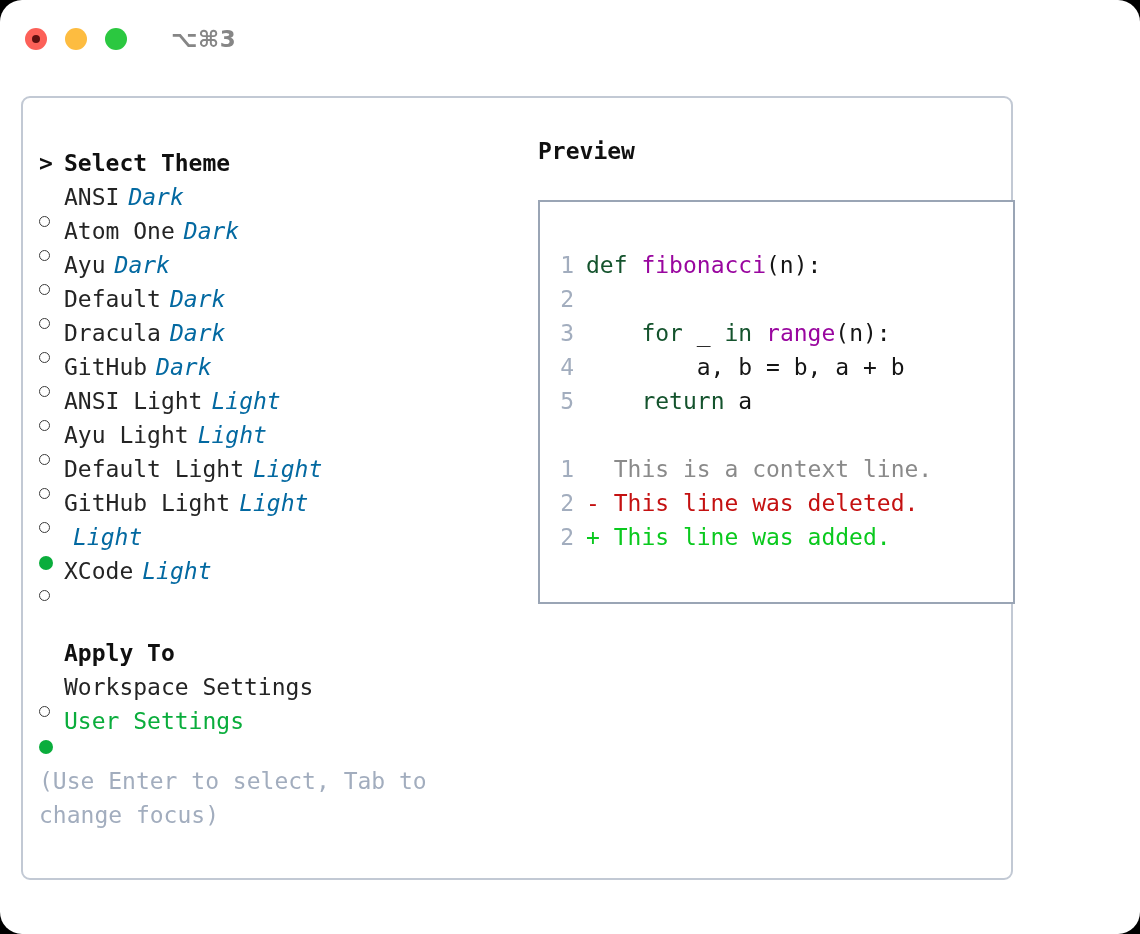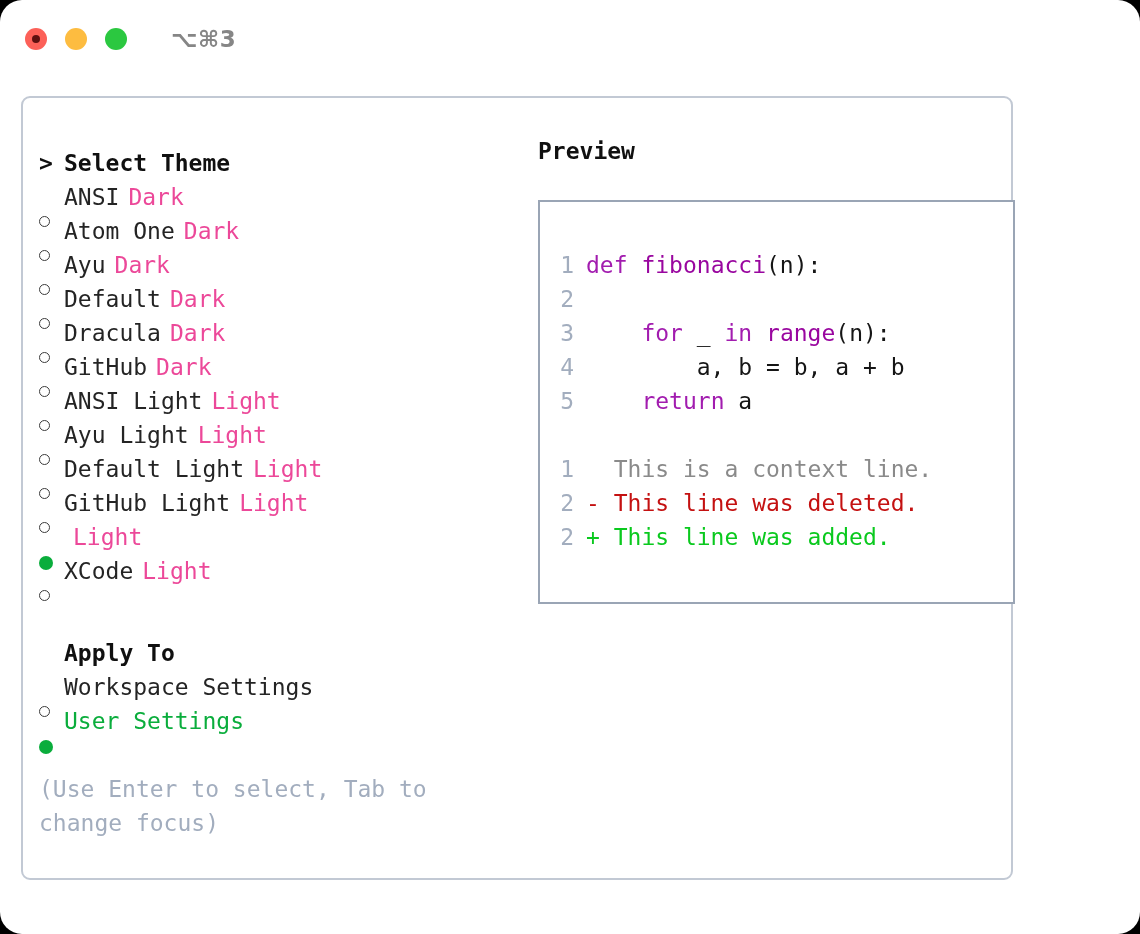--- a/index.html
+++ b/index.html
@@ -139,31 +139,32 @@
   .radio-mark .dot {
     position: absolute;
     left: 0; top: 11px;
     width: 14px; height: 14px;
     border-radius: 50%;
     background: #0aad3c;
   }
   .option-row.selected .option-label { color: #0aad3c; }
   .option-label { color: #242424; }
   .option-tag {
-    color: #ec4899;
+    color: #0369a1;
     margin-left: 9px;
+    font-style: italic;
   }
   #apply-to-heading {
     margin-top: 48px;
     padding-left: 25px;
   }
 
   
   #hint-text {
-    margin-top: 34px;
+    margin-top: 26px;
     font-size: 23px;
     line-height: 34px;
     color: #a2adbe;
     width: 408px;
   }
 
   
   #preview-box {
     margin-top: 32px;
     width: 477px;
@@ -183,21 +184,21 @@
     width: 46px;
     flex: 0 0 auto;
     text-align: right;
     padding-right: 12px;
     box-sizing: border-box;
     color: #a2adbe;
   }
   .code-text { color: #151515; }
 
   
-  .tok-kw   { color: #a21caf; }
+  .tok-kw   { color: #14532d; }
   .tok-fn   { color: #99069f; }
   .tok-num  { color: #0a7b85; }
   .tok-plain{ color: #151515; }
 
   
   .diff-gap { height: 34px; }
   .diff-context .code-text { color: #8a8a8a; }
   .diff-del .code-text     { color: #c41111; }
   .diff-add .code-text     { color: #0ac91e; }
 </style>

